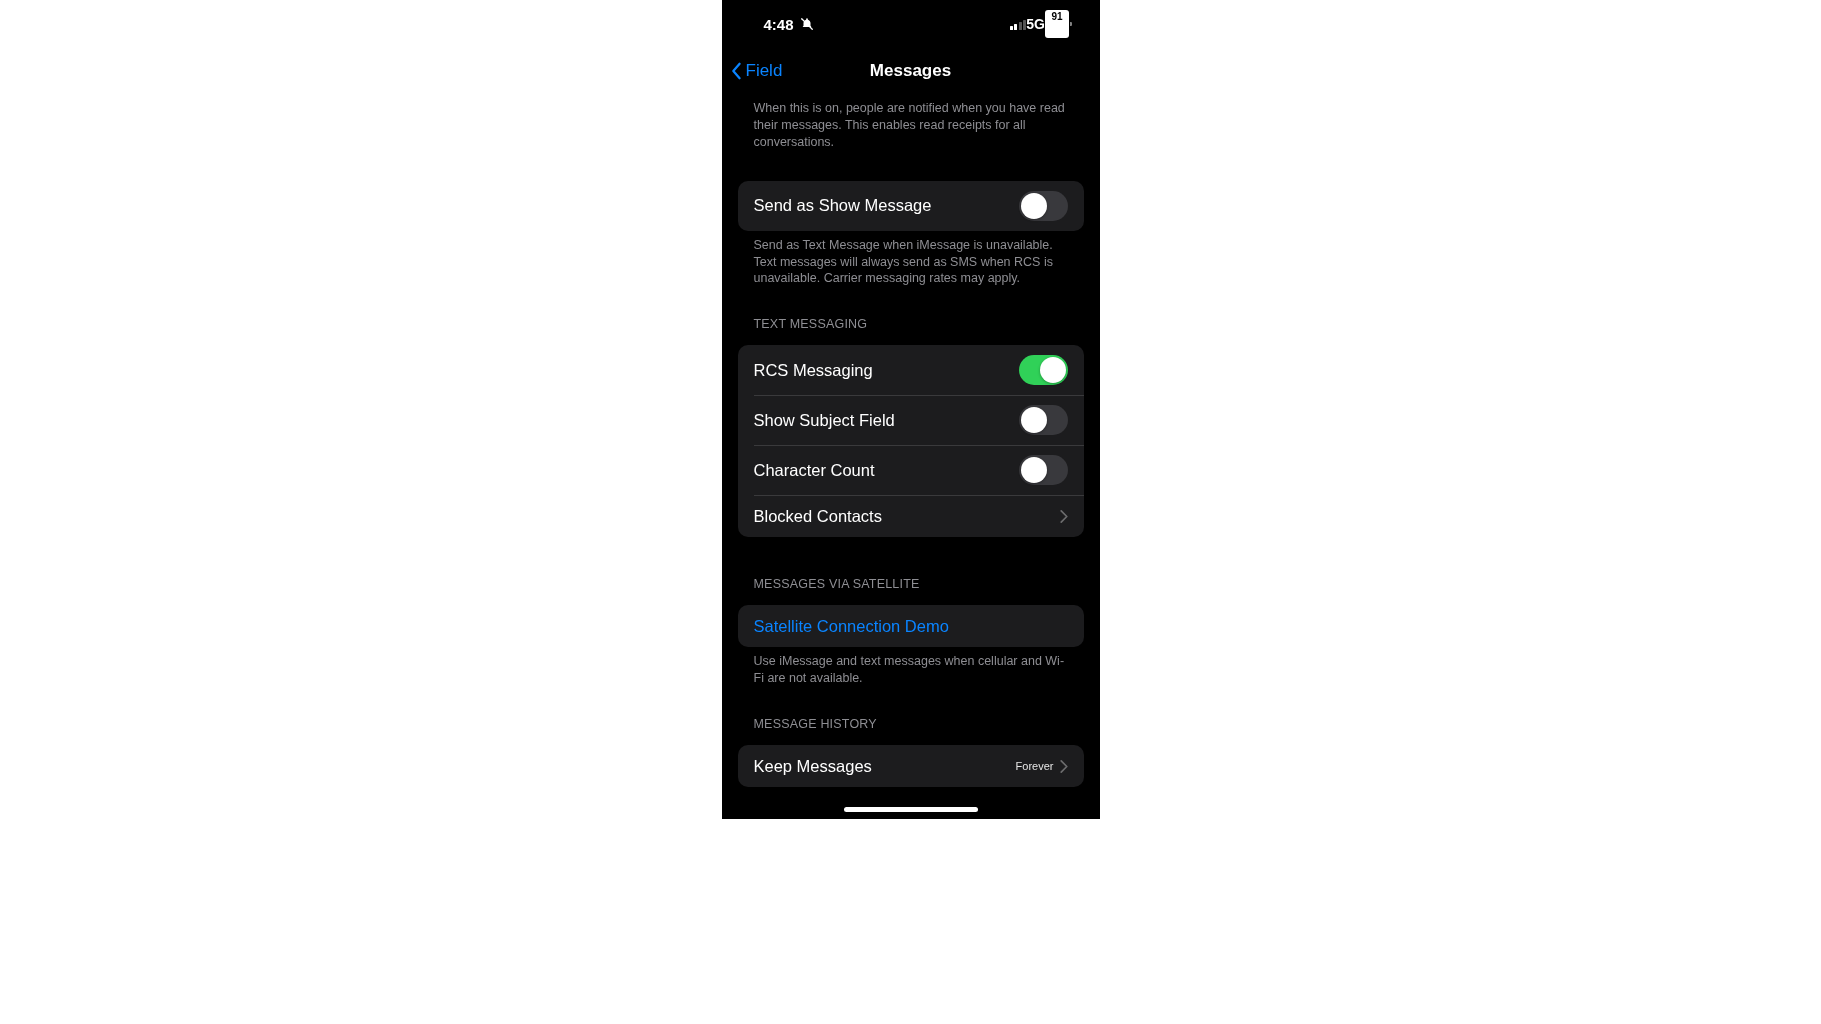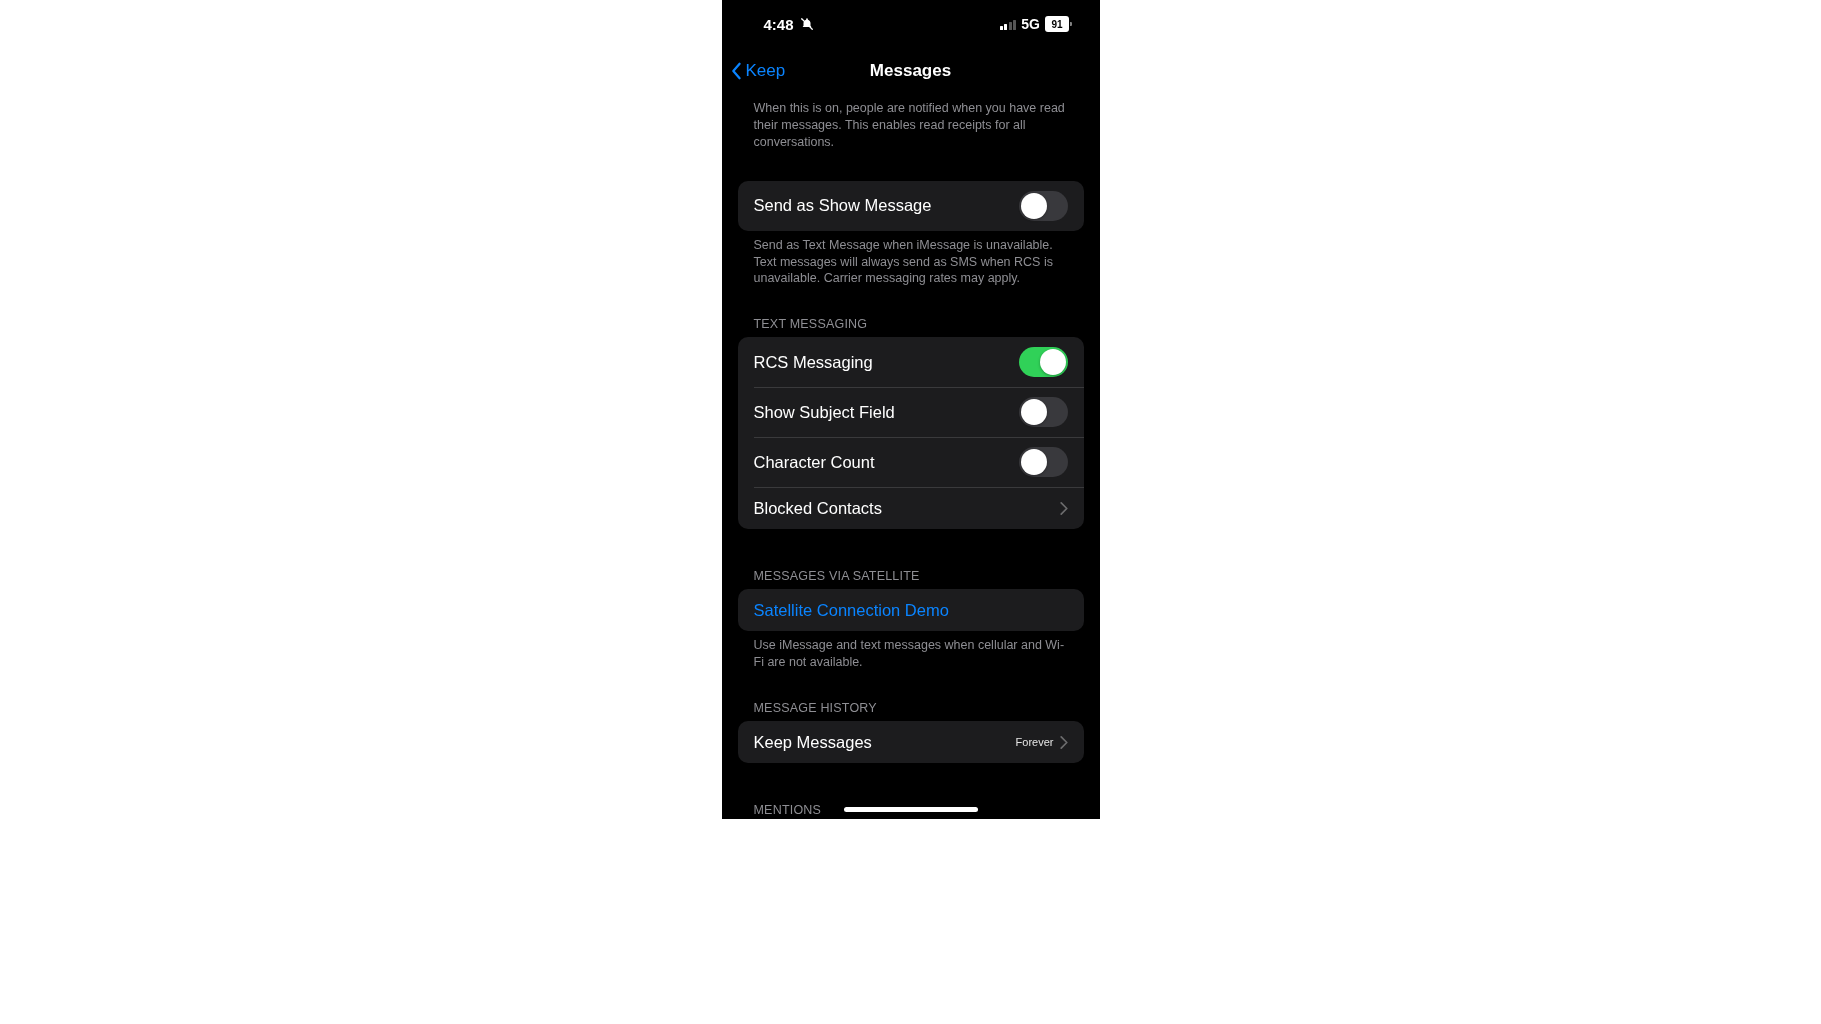--- a/index.html
+++ b/index.html
@@ -37,21 +37,20 @@
     }
     .status-left {
       display: flex;
       align-items: center;
       gap: 6px;
       padding-left: 14px;
     }
     .status-right {
       display: flex;
       align-items: center;
-      gap: 5px;
       padding-right: 0;
     }
     .silent-icon {
       width: 14px;
       height: 14px;
       display: inline-flex;
       align-items: center;
       justify-content: center;
     }
     .signal-bars {
@@ -76,25 +75,25 @@
       font-size: 14px;
       font-weight: 600;
     }
     .battery {
       display: flex;
       align-items: center;
       position: relative;
     }
     .battery-body {
       width: 24px;
-      height: 16px;
+      height: 28px;
       border: 1px solid rgba(255,255,255,0.4);
       border-radius: 3px;
       display: flex;
-      align-items: center;
+      align-items: flex-start;
       justify-content: center;
       position: relative;
       background: #fff;
     }
     .battery-pct {
       font-size: 10px;
       font-weight: 700;
       color: #000;
       z-index: 2;
     }
@@ -145,21 +144,21 @@
       font-size: 12.5px;
       color: #8e8e93;
       line-height: 1.35;
       padding: 6px 16px 8px 16px;
     }
 
     .section-header {
       font-size: 12.5px;
       color: #8e8e93;
       text-transform: uppercase;
-      padding: 22px 16px 6px 16px;
+      padding: 22px 16px 14px 16px;
       letter-spacing: 0.2px;
     }
 
     .group {
       background: #1c1c1e;
       border-radius: 10px;
       overflow: hidden;
     }
 
     .row {
@@ -273,21 +272,21 @@
         <div class="battery-tip"></div>
       </div>
     </div>
   </div>
 
   <div class="nav-bar">
     <div class="back-button">
       <svg class="chevron-left" viewBox="0 0 12 20">
         <path d="M10 2 L3 10 L10 18" stroke="#0a84ff" stroke-width="2.5" fill="none" stroke-linecap="round" stroke-linejoin="round"></path>
       </svg>
-      <span>Keep</span>
+      <span>Field</span>
     </div>
     <div class="nav-title">Messages</div>
   </div>
 
   <div class="content">
 
     <div class="footer-text">When this is on, people are notified when you have read their messages. This enables read receipts for all conversations.</div>
 
     <div class="spacer-large"></div>
 

